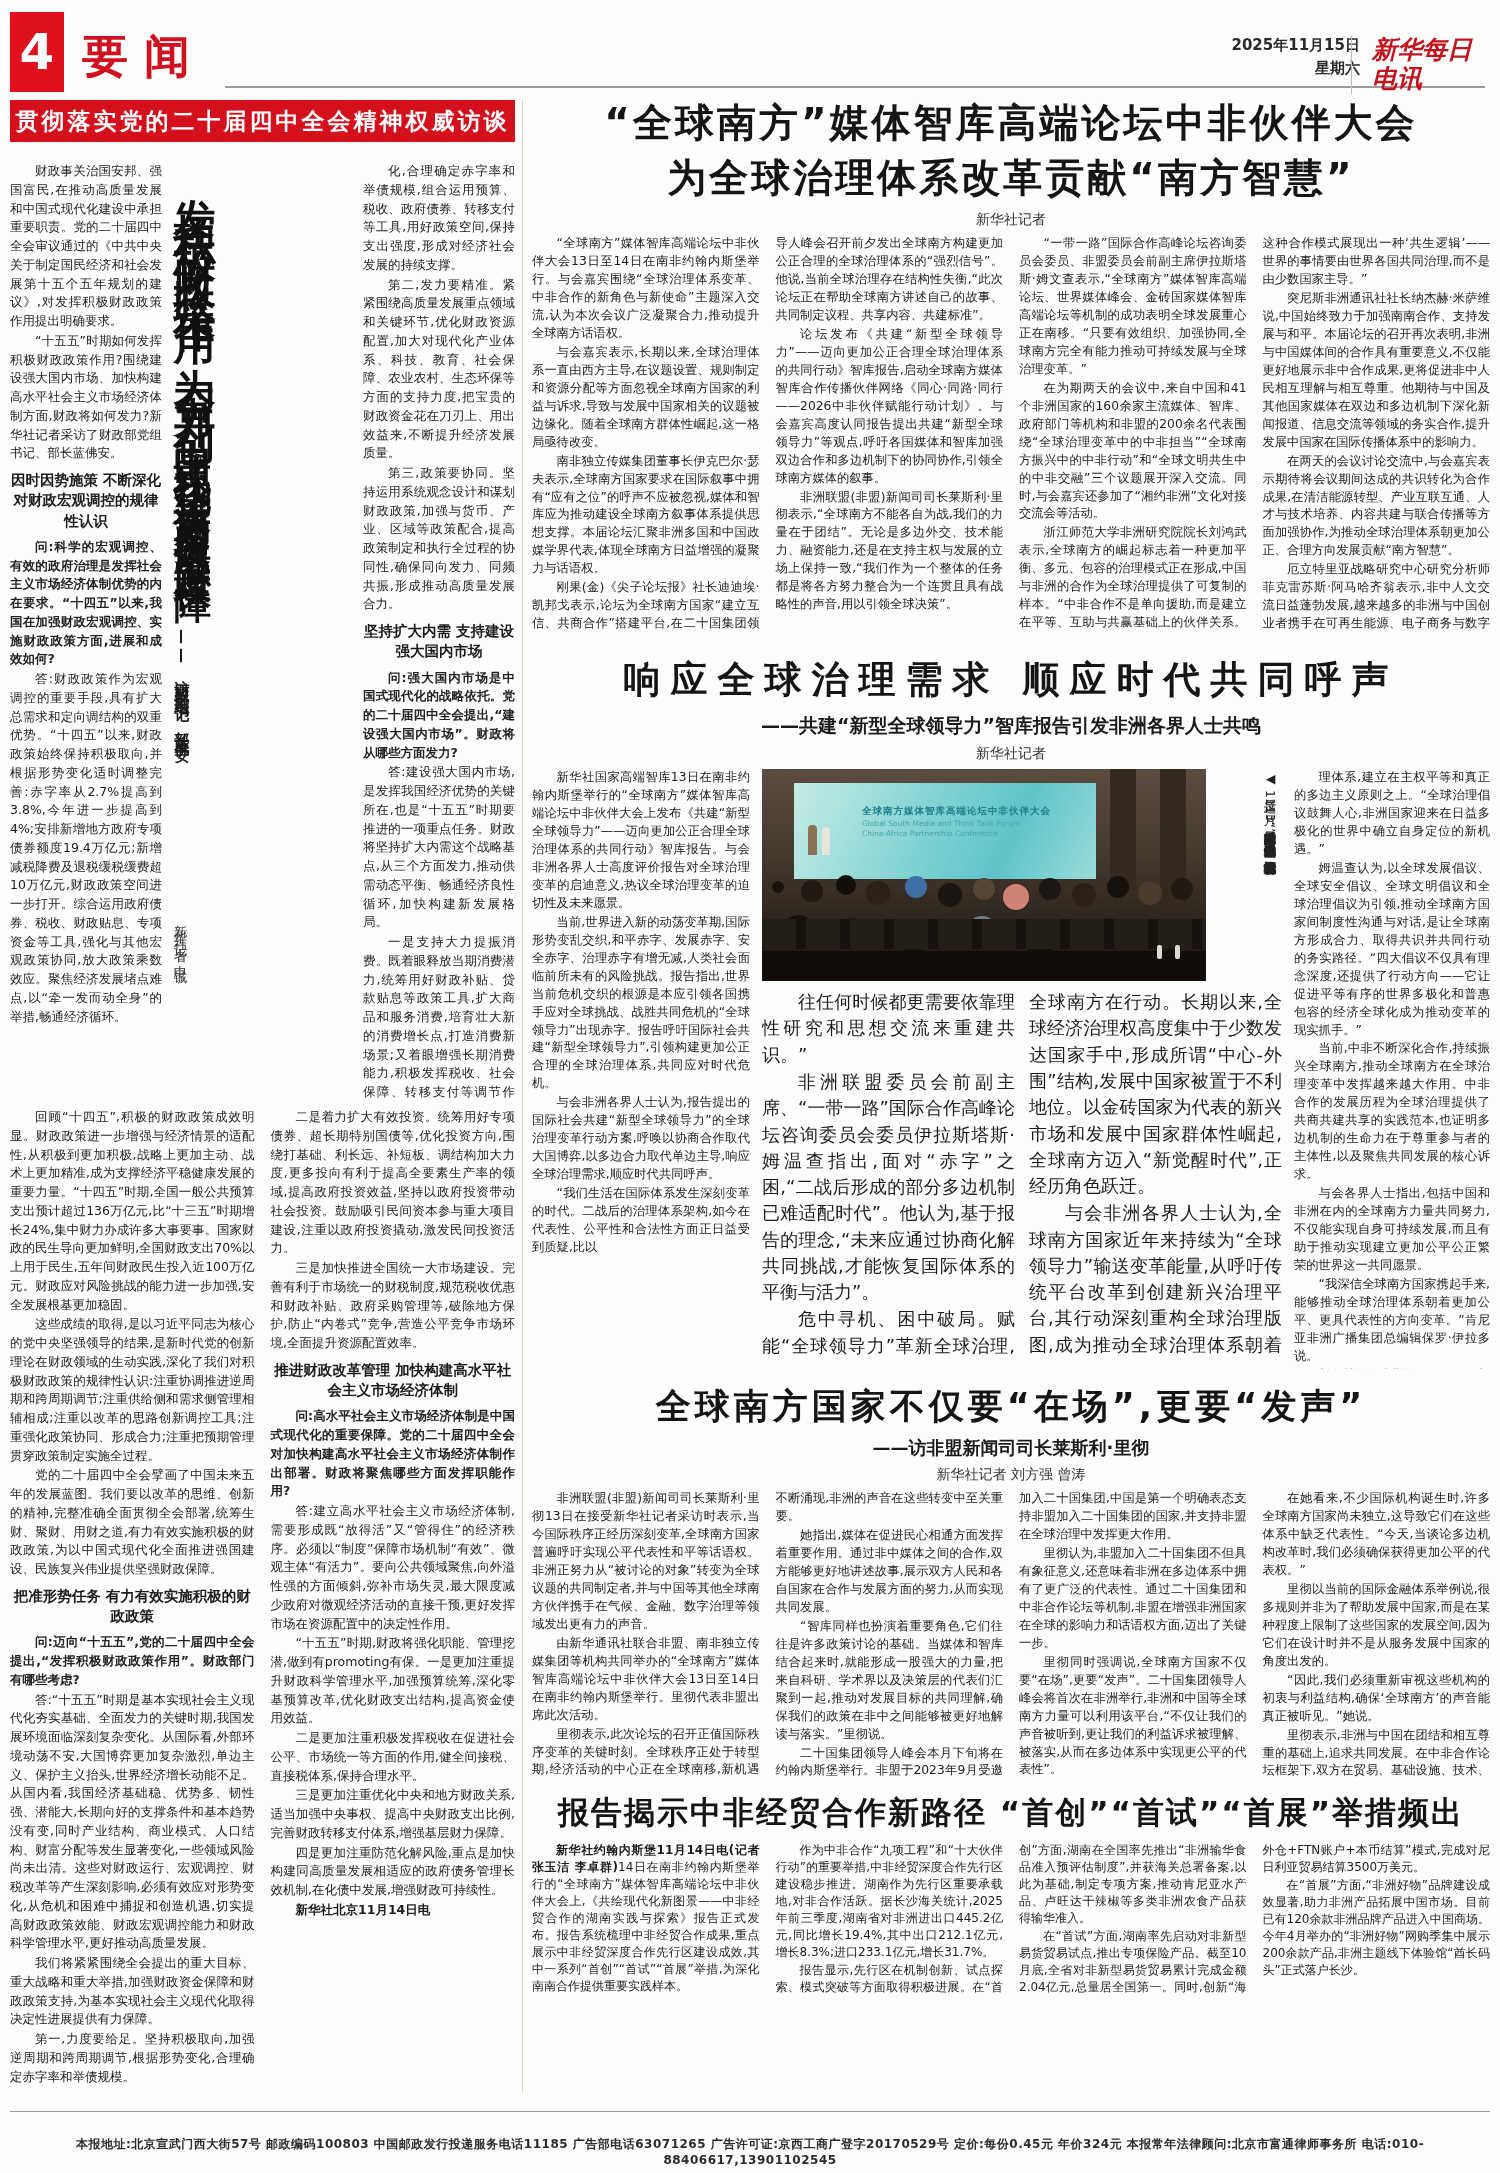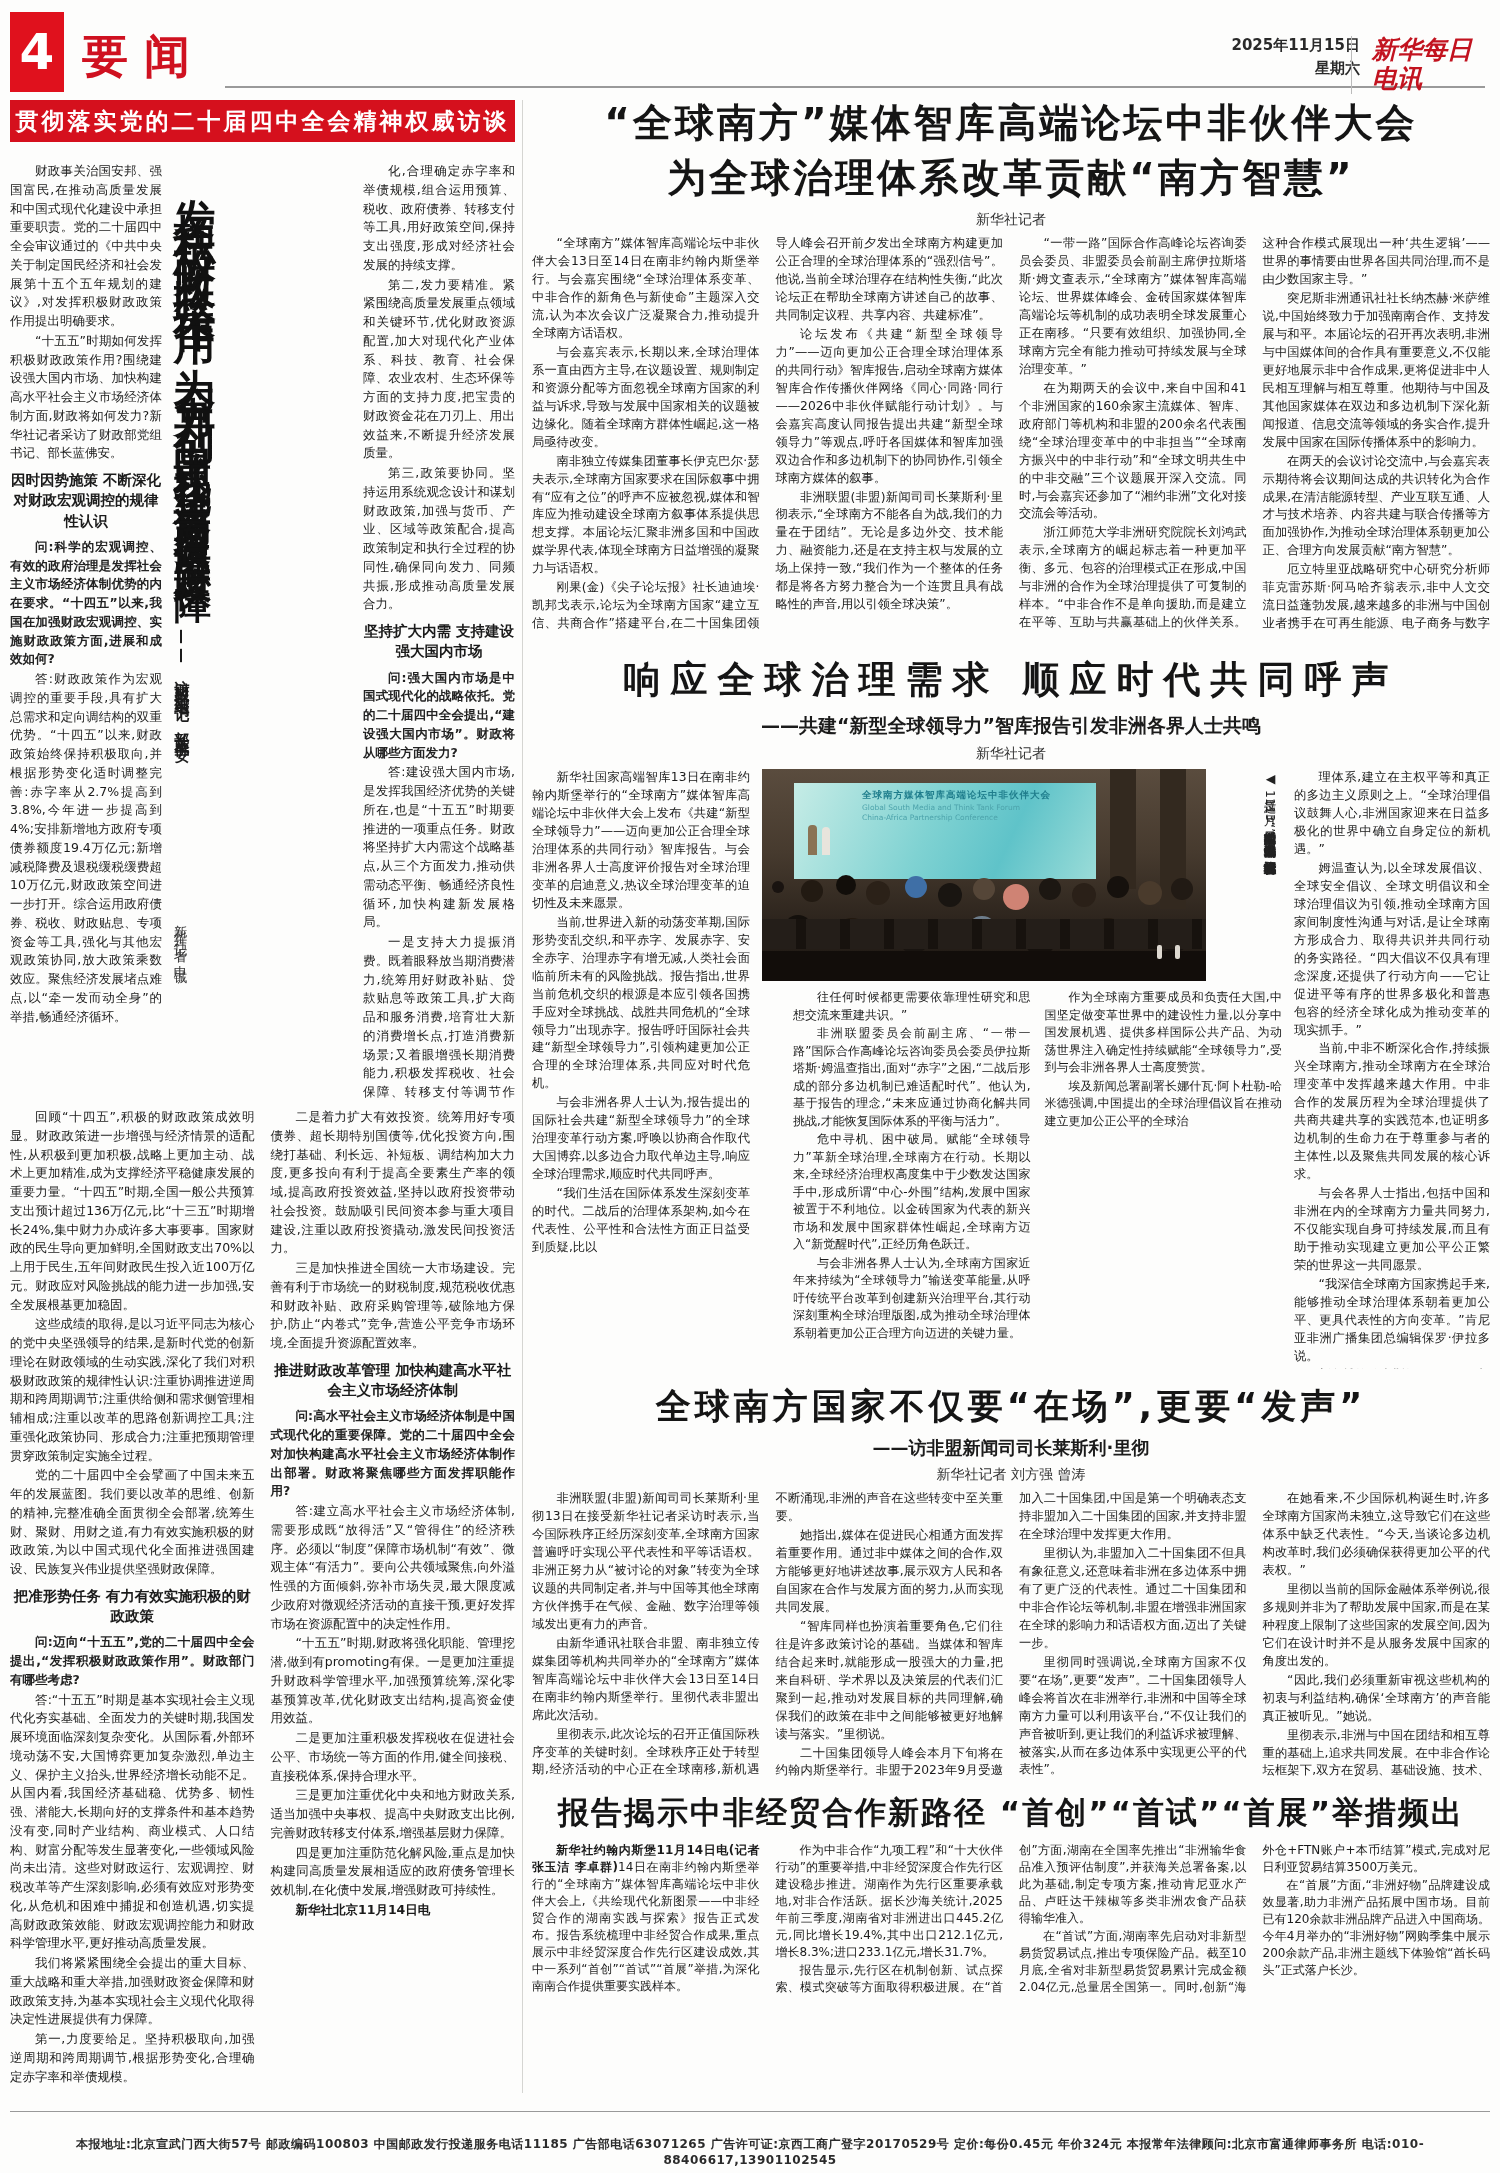--- a/index.html
+++ b/index.html
@@ -43,26 +43,26 @@
   .b-wrap{margin-top:12px;}
   .b-h1{font-size:37px;letter-spacing:10px;}
   .b-sub{text-align:center;font-size:19px;font-weight:bold;margin:8px 0 2px;}
   .b-content{display:flex;gap:12px;margin-top:6px;height:600px;}
   .b-col{height:100%;overflow:hidden;font-size:12.3px;line-height:1.46;text-align:justify;}
   .b-c1{width:218px;}
   .b-mid{width:520px;}
   .b-c4{width:196px;}
   .b-row1{display:flex;gap:3px;height:212px;}
   .b-row2{margin-top:8px;height:374px;column-count:2;column-gap:14px;column-fill:auto;overflow:hidden;
-          font-size:12px;line-height:1.46;text-align:justify;margin-left:31px;}
+          font-size:18px;line-height:1.46;text-align:justify;}
   
   .photo{position:relative;width:444px;height:212px;background:linear-gradient(180deg,#5a4c3e 0%,#463a2e 40%,#2a221b 75%,#1b1511 100%);overflow:hidden;flex:none;}
   .screen{position:absolute;left:32px;top:14px;width:302px;height:96px;
           background:linear-gradient(115deg,#c6ece6 0%,#7fd2d2 45%,#5fc3c9 70%,#9adcd8 100%);}
-  .screen-cn{color:#1f7d8c;font-size:9.5px;font-weight:bold;padding:6px 8px 1px 68px;letter-spacing:1px;}
+  .screen-cn{color:#1f7d8c;font-size:9.5px;font-weight:bold;padding:22px 8px 1px 68px;letter-spacing:1px;}
   .screen-en{color:#4da3ab;font-size:7.5px;padding-left:68px;line-height:1.35;}
   .speaker-a{position:absolute;left:46px;top:56px;width:9px;height:30px;background:#8a7354;border-radius:4px 4px 0 0;}
   .speaker-b{position:absolute;left:60px;top:58px;width:8px;height:28px;background:#e8e4dc;border-radius:4px 4px 0 0;}
   .pillar{position:absolute;top:0;width:26px;height:120px;background:#33291f;}
   .heads{position:absolute;left:10px;top:112px;width:12px;height:12px;border-radius:50%;background:#191310;
     box-shadow:34px 4px 0 5px #221a12,68px -2px 0 4px #120e0a,100px 6px 0 6px #2b2118,138px 0 0 5px #3f6fa6,
     172px 8px 0 6px #191511,206px 2px 0 5px #554638,238px 10px 0 7px #cf8374,272px 2px 0 5px #1c1712,
     306px 8px 0 6px #2a2018,340px 0 0 5px #16110d,372px 6px 0 6px #4a3b2c,404px 2px 0 5px #211a14,
     20px 42px 0 8px #14100c,74px 46px 0 9px #23190f,136px 50px 0 10px #191410,204px 44px 0 9px #6d7c8a,
     262px 52px 0 10px #15100c,330px 46px 0 9px #241c13,396px 50px 0 9px #181310;}

